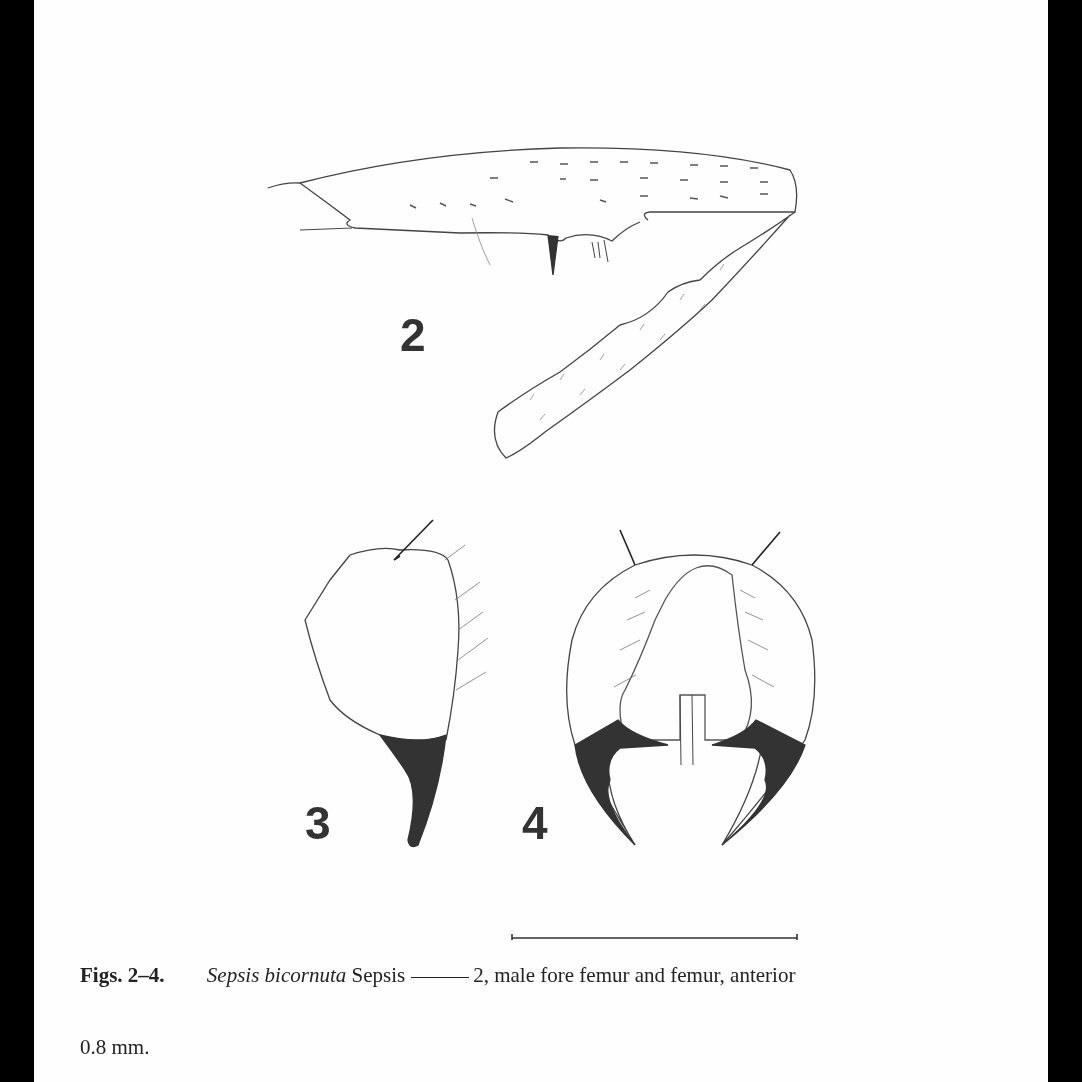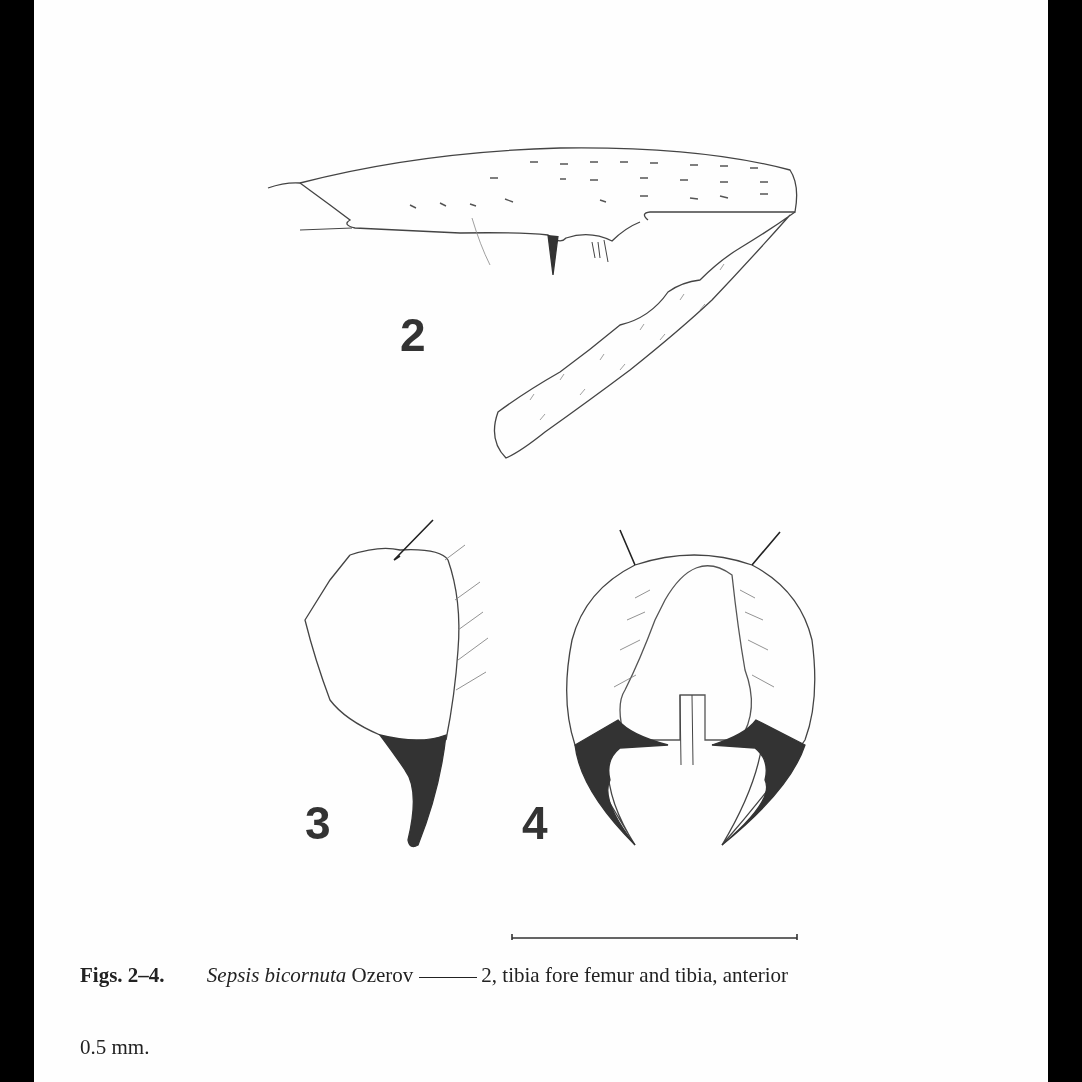--- a/index.html
+++ b/index.html
@@ -64,16 +64,16 @@
   </g>
 </svg>
 
 <div class="fig-num" style="left:400px;top:312px;">2</div>
 <div class="fig-num" style="left:305px;top:800px;">3</div>
 <div class="fig-num" style="left:522px;top:800px;">4</div>
 
 <div class="caption">
   <span class="b">Figs. 2–4.</span>
   <span class="i">Sepsis bicornuta</span>
-  <span>Ozerov</span><span class="dash"></span><span>2, tibia fore femur and tibia, anterior</span><br>
+  <span>Sepsis</span><span class="dash"></span><span>2, male fore femur and femur, anterior</span><br>
   <br>
-  <span>0.5 mm.</span>
+  <span>0.8 mm.</span>
 </div>
 
 </body></html>

